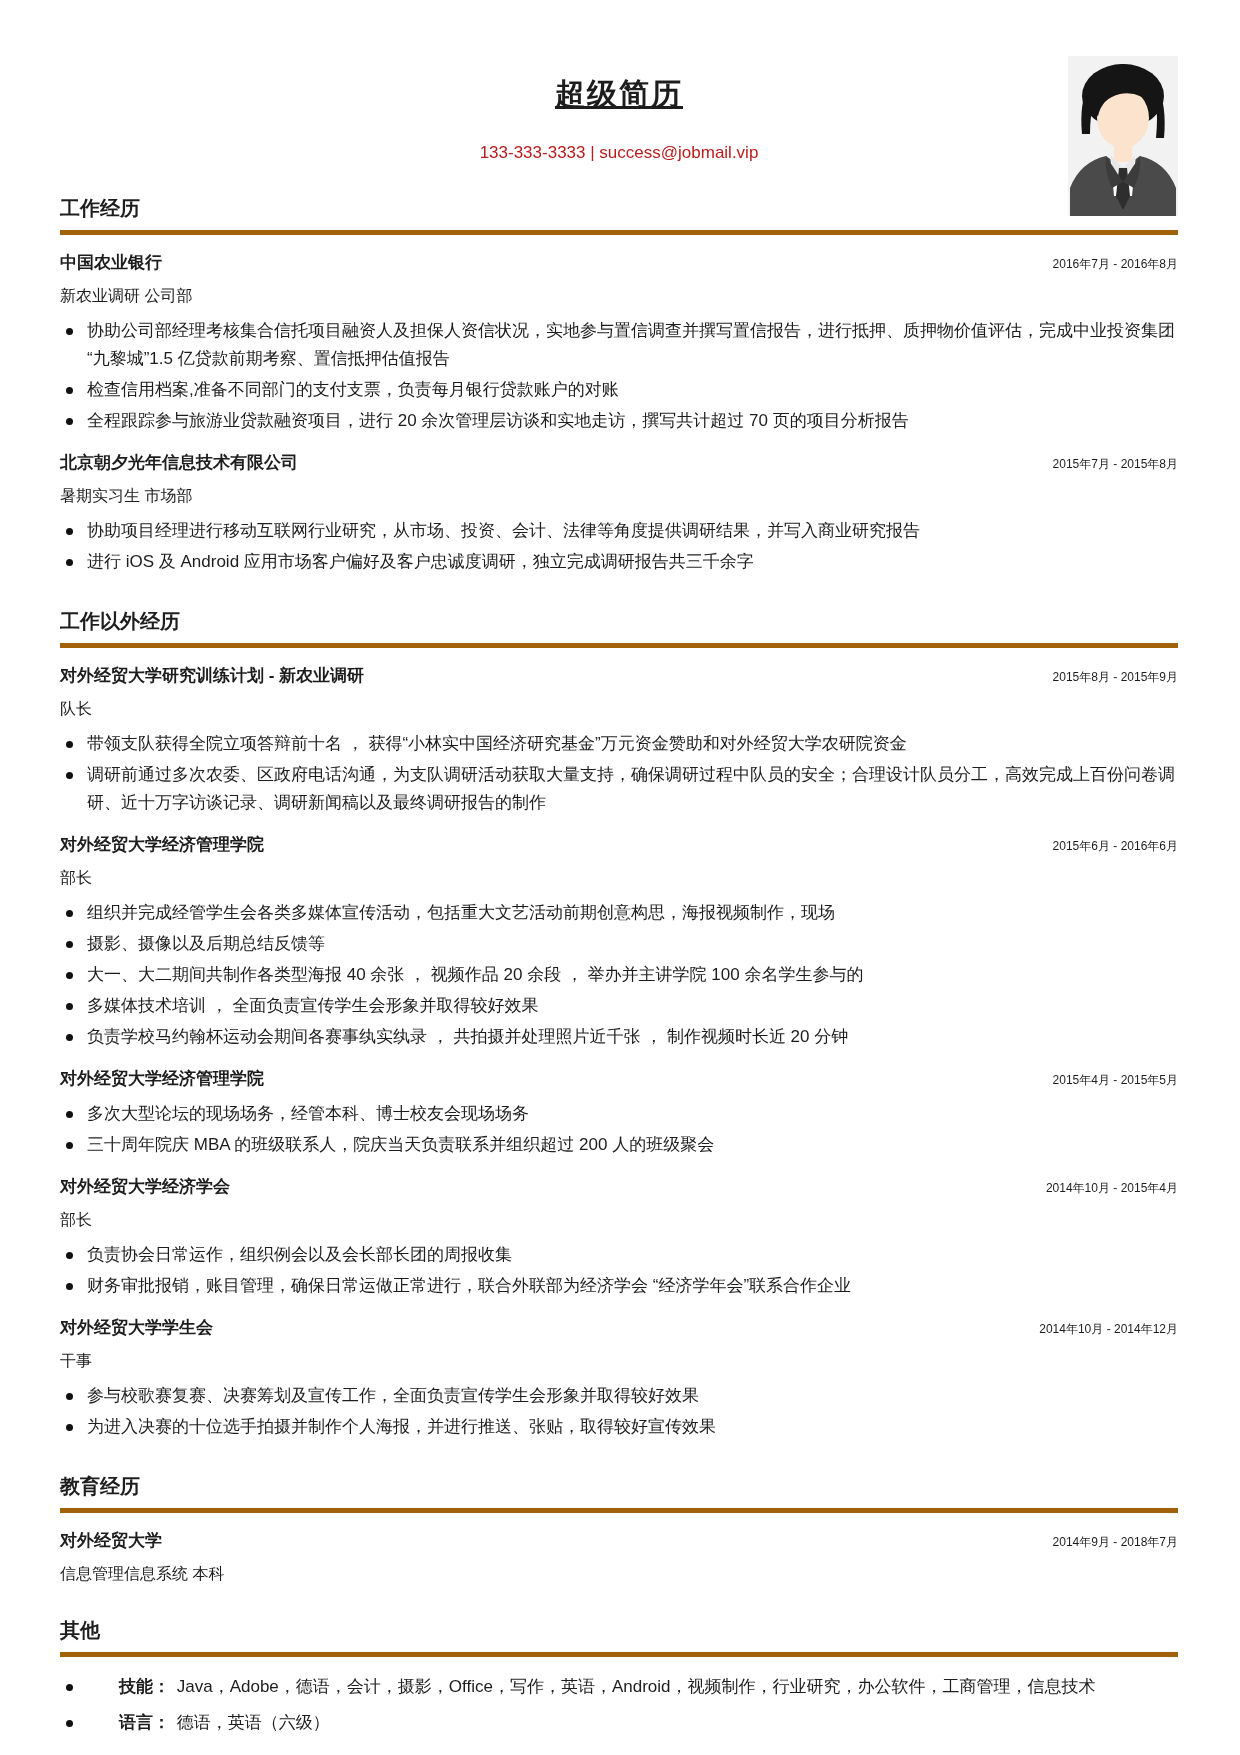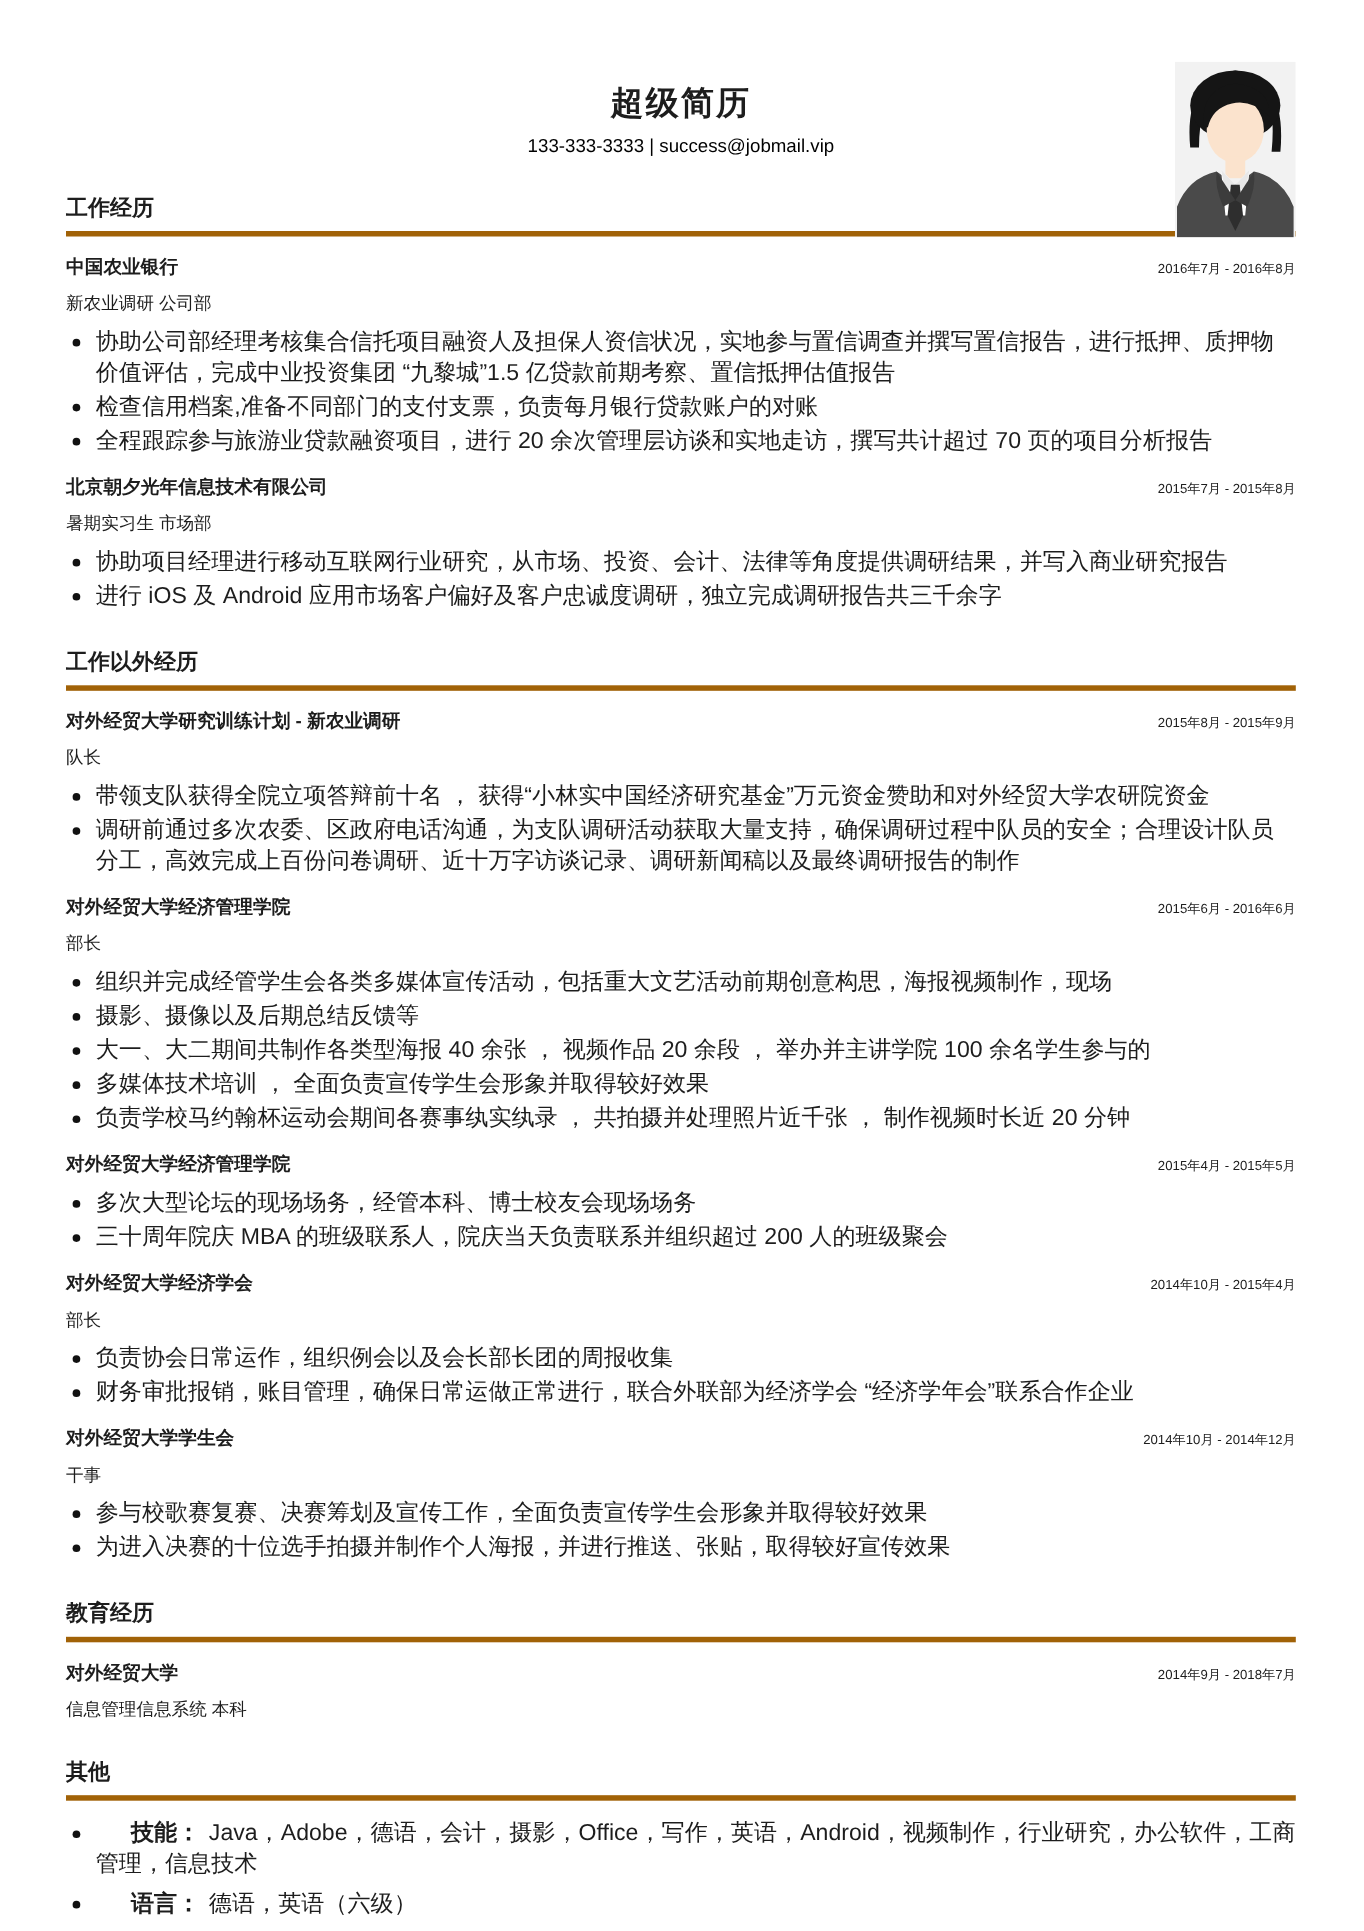--- a/index.html
+++ b/index.html
@@ -15,25 +15,26 @@
     box-sizing:border-box;
     padding:56px 62px 40px 60px;
     background:#ffffff;
   }
   .header { text-align:center; }
   .title {
     font-size:30px;
     font-weight:700;
     letter-spacing:2px;
     margin-top:18px;
+    text-decoration:underline;
   }
   .contact {
     font-size:17px;
-    margin-top:8px;
-    color:#000000;
+    margin-top:28px;
+    color:#b91c1c;
   }
   .avatar {
     position:absolute;
     top:56px;
     right:62px;
     width:110px;
     height:160px;
     overflow:hidden;
   }
   .section { margin-top:32px; }
@@ -55,21 +56,21 @@
   .date { font-size:12px; font-weight:400; white-space:nowrap; }
   .role { font-size:16px; margin-top:12px; }
   ul.bullets {
     list-style:none;
     margin:10px 0 2px 0;
     padding:0;
   }
   ul.bullets li {
     position:relative;
     padding-left:27px;
-    font-size:21px;
+    font-size:17px;
     line-height:28px;
     margin-bottom:3px;
   }
   ul.bullets li::before {
     content:"";
     position:absolute;
     left:6px;
     top:11px;
     width:7px;
     height:7px;

